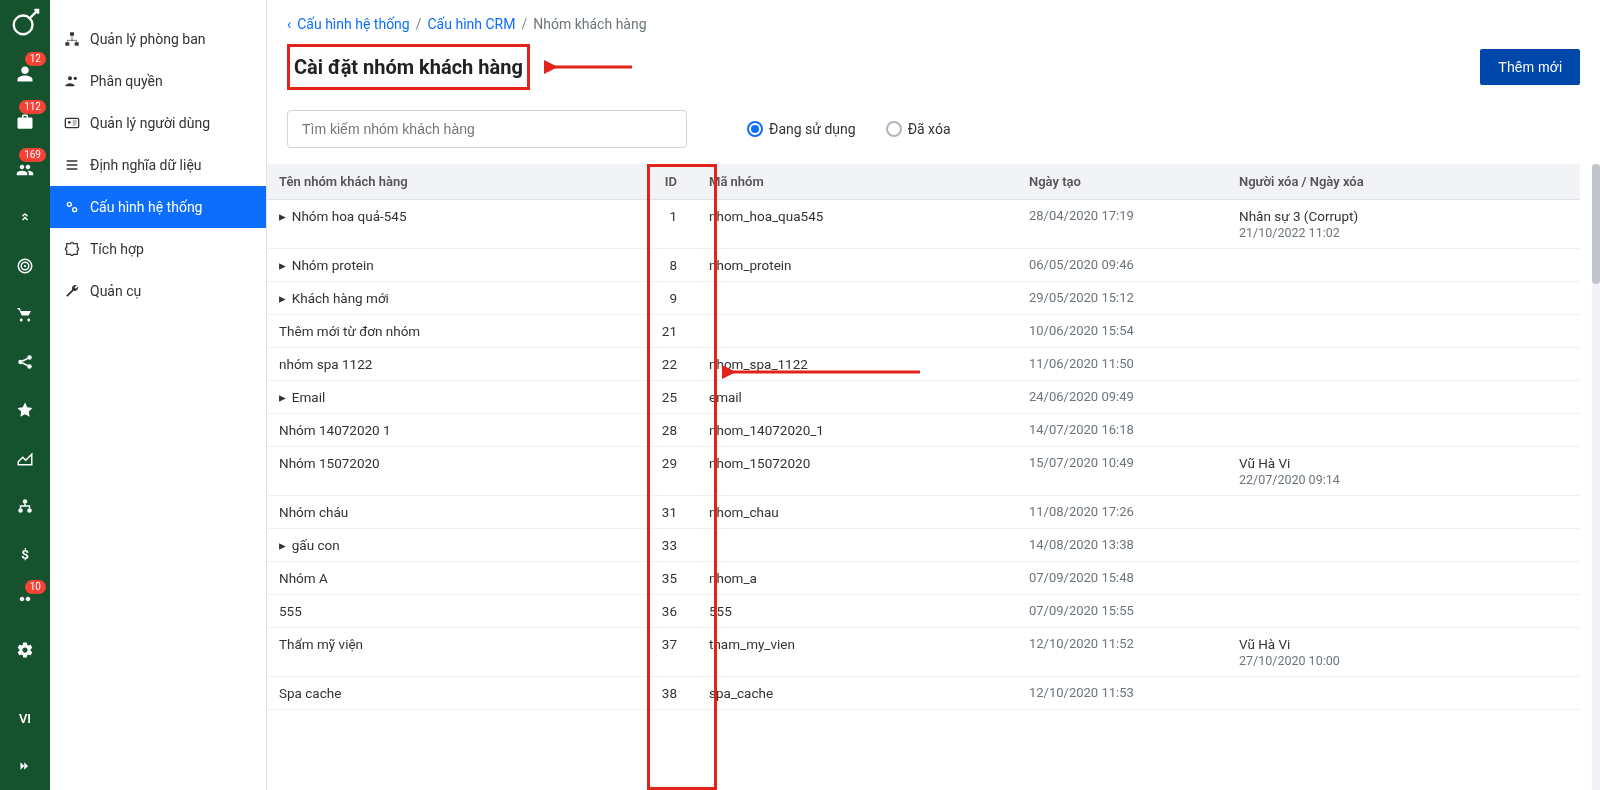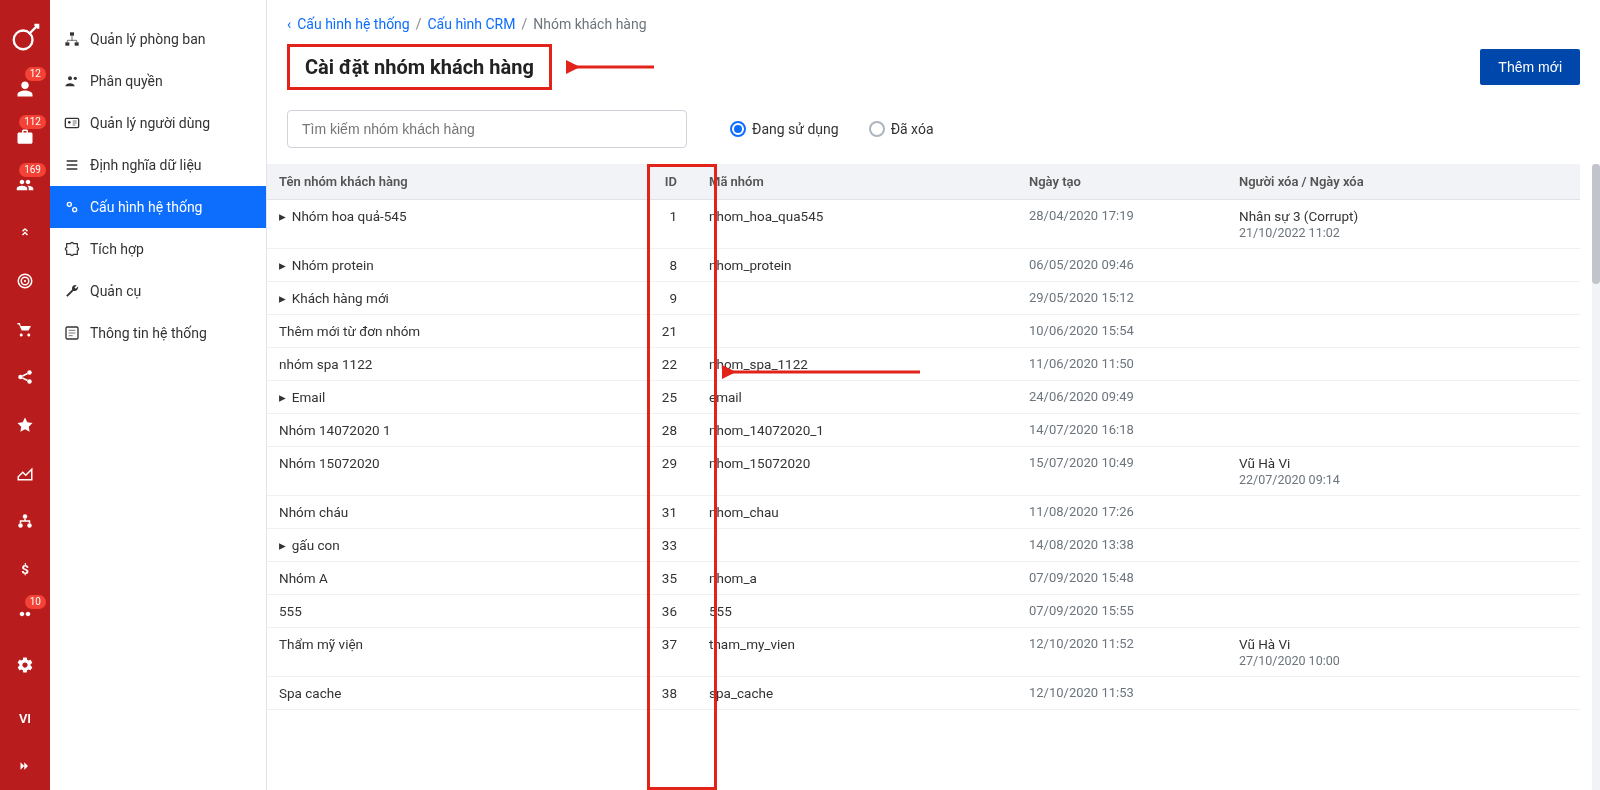--- a/index.html
+++ b/index.html
@@ -1,21 +1,21 @@
 <!DOCTYPE html>
 <html><head>
 <meta charset="utf-8">
 <style>
 * { box-sizing: border-box; margin: 0; padding: 0; }
 body { font-family: -apple-system, "Segoe UI", Roboto, Arial, sans-serif; font-size: 14px; color: #333; background: #fff; width: 1600px; height: 790px; overflow: hidden; }
 
 .app { display: flex; width: 100%; height: 100%; }
 
 
-.iconbar { width: 50px; background: #b91c1c; display: flex; flex-direction: column; align-items: center; padding-top: 23px; color: #fff; }
+.iconbar { width: 50px; background: #14532d; display: flex; flex-direction: column; align-items: center; padding-top: 8px; color: #fff; }
 .iconbar .logo { width: 30px; height: 30px; margin-bottom: 12px; }
 .iconbar .ib-item { position: relative; width: 50px; height: 48px; display: flex; align-items: center; justify-content: center; cursor: pointer; }
 .iconbar .badge { position: absolute; top: 2px; right: 4px; background: #f44336; color: #fff; border-radius: 8px; font-size: 10px; padding: 1px 5px; line-height: 12px; min-width: 18px; text-align: center; }
 .iconbar .lang { font-size: 13px; font-weight: 600; }
 .iconbar .spacer { flex: 1; }
 .iconbar svg { fill: #fff; }
 
 
 .sidebar { width: 217px; background: #fff; border-right: 1px solid #e0e4ea; padding-top: 18px; }
 .sidebar .sb-item { display: flex; align-items: center; gap: 10px; padding: 13px 14px; font-size: 14px; color: #333; cursor: pointer; }
@@ -24,26 +24,26 @@
 .sidebar .sb-item.active svg { fill: #fff; }
 
 
 .main { flex: 1; display: flex; flex-direction: column; background: #fff; }
 .crumbs { padding: 16px 20px 4px; font-size: 14px; color: #0d6efd; display: flex; align-items: center; gap: 6px; }
 .crumbs a { color: #0d6efd; text-decoration: none; cursor: pointer; }
 .crumbs .sep { color: #888; }
 .crumbs .leaf { color: #6c757d; }
 
 .titlebar { display: flex; align-items: center; justify-content: space-between; padding: 8px 20px 14px; }
-.titlebox { border: 3px solid #e2231a; padding: 8px 15px; display: inline-block; }
+.titlebox { border: 3px solid #e2231a; padding: 8px 4px; display: inline-block; }
 .titlebox h1 { font-size: 20px; font-weight: 700; color: #222; }
 .arrow1 { margin-left: 14px; display: flex; align-items: center; }
 .addbtn { background: #0047ab; color: #fff; border: 0; border-radius: 2px; padding: 10px 18px; font-size: 14px; cursor: pointer; }
 
-.toolbar { display: flex; align-items: center; padding: 6px 20px 16px; gap: 43px; }
+.toolbar { display: flex; align-items: center; padding: 6px 20px 16px; gap: 60px; }
 .searchbox { width: 400px; border: 1px solid #ced4da; border-radius: 4px; padding: 10px 14px; font-size: 14px; color: #6c757d; }
 .radios { display: flex; gap: 30px; align-items: center; }
 .radio { display: flex; align-items: center; gap: 6px; cursor: pointer; }
 .radio .dot { width: 16px; height: 16px; border-radius: 50%; border: 2px solid #0d6efd; display: flex; align-items: center; justify-content: center; }
 .radio .dot.off { border-color: #adb5bd; }
 .radio .dot .inner { width: 8px; height: 8px; border-radius: 50%; background: #0d6efd; }
 
 .tablewrap { flex: 1; overflow: auto; position: relative; padding: 0 20px 0 0; }
 .tbl { width: 100%; border-collapse: collapse; }
 .tbl th { background: #f1f3f6; text-align: left; font-weight: 600; font-size: 13px; padding: 10px 12px; border-bottom: 1px solid #e0e4ea; color: #555; }
@@ -202,27 +202,20 @@
       <svg viewBox="0 0 24 24">
           <path d="M4 10V4h6c0-1.1.9-2 2-2s2 .9 2 2h6v6c1.1 0 2 .9 2 2s-.9 2-2 2v6h-6c0 1.1-.9 2-2 2s-2-.9-2-2H4v-6c-1.1 0-2-.9-2-2s.9-2 2-2z" fill="none" stroke="currentColor" stroke-width="1.8"></path>
         </svg>
       <span>Tích hợp</span>
     </div>
     <div class="sb-item">
       <svg viewBox="0 0 24 24">
           <path d="M21 7c0 2.8-2.2 5-5 5-.6 0-1.2-.1-1.7-.3l-9 9-2-2 9-9c-.2-.5-.3-1.1-.3-1.7 0-2.8 2.2-5 5-5 .7 0 1.3.1 1.9.4l-3.2 3.2 2 2 3.2-3.2c.3.6.4 1.2.4 1.9-.1-.1-.3-.3-.3-.3z"></path>
         </svg>
       <span>Quản cụ</span>
-    </div>
-    <div class="sb-item">
-      <svg viewBox="0 0 24 24">
-          <rect x="3" y="3" width="18" height="18" rx="2" fill="none" stroke="currentColor" stroke-width="2"></rect>
-          <path d="M7 8h10M7 12h10M7 16h6" stroke="currentColor"></path>
-        </svg>
-      <span>Thông tin hệ thống</span>
     </div>
   </div>
 
   <div class="main">
     <div class="crumbs">
       <span style="color:#0d6efd">‹</span>
       <a>Cấu hình hệ thống</a>
       <span class="sep">/</span>
       <a>Cấu hình CRM</a>
       <span class="sep">/</span>

